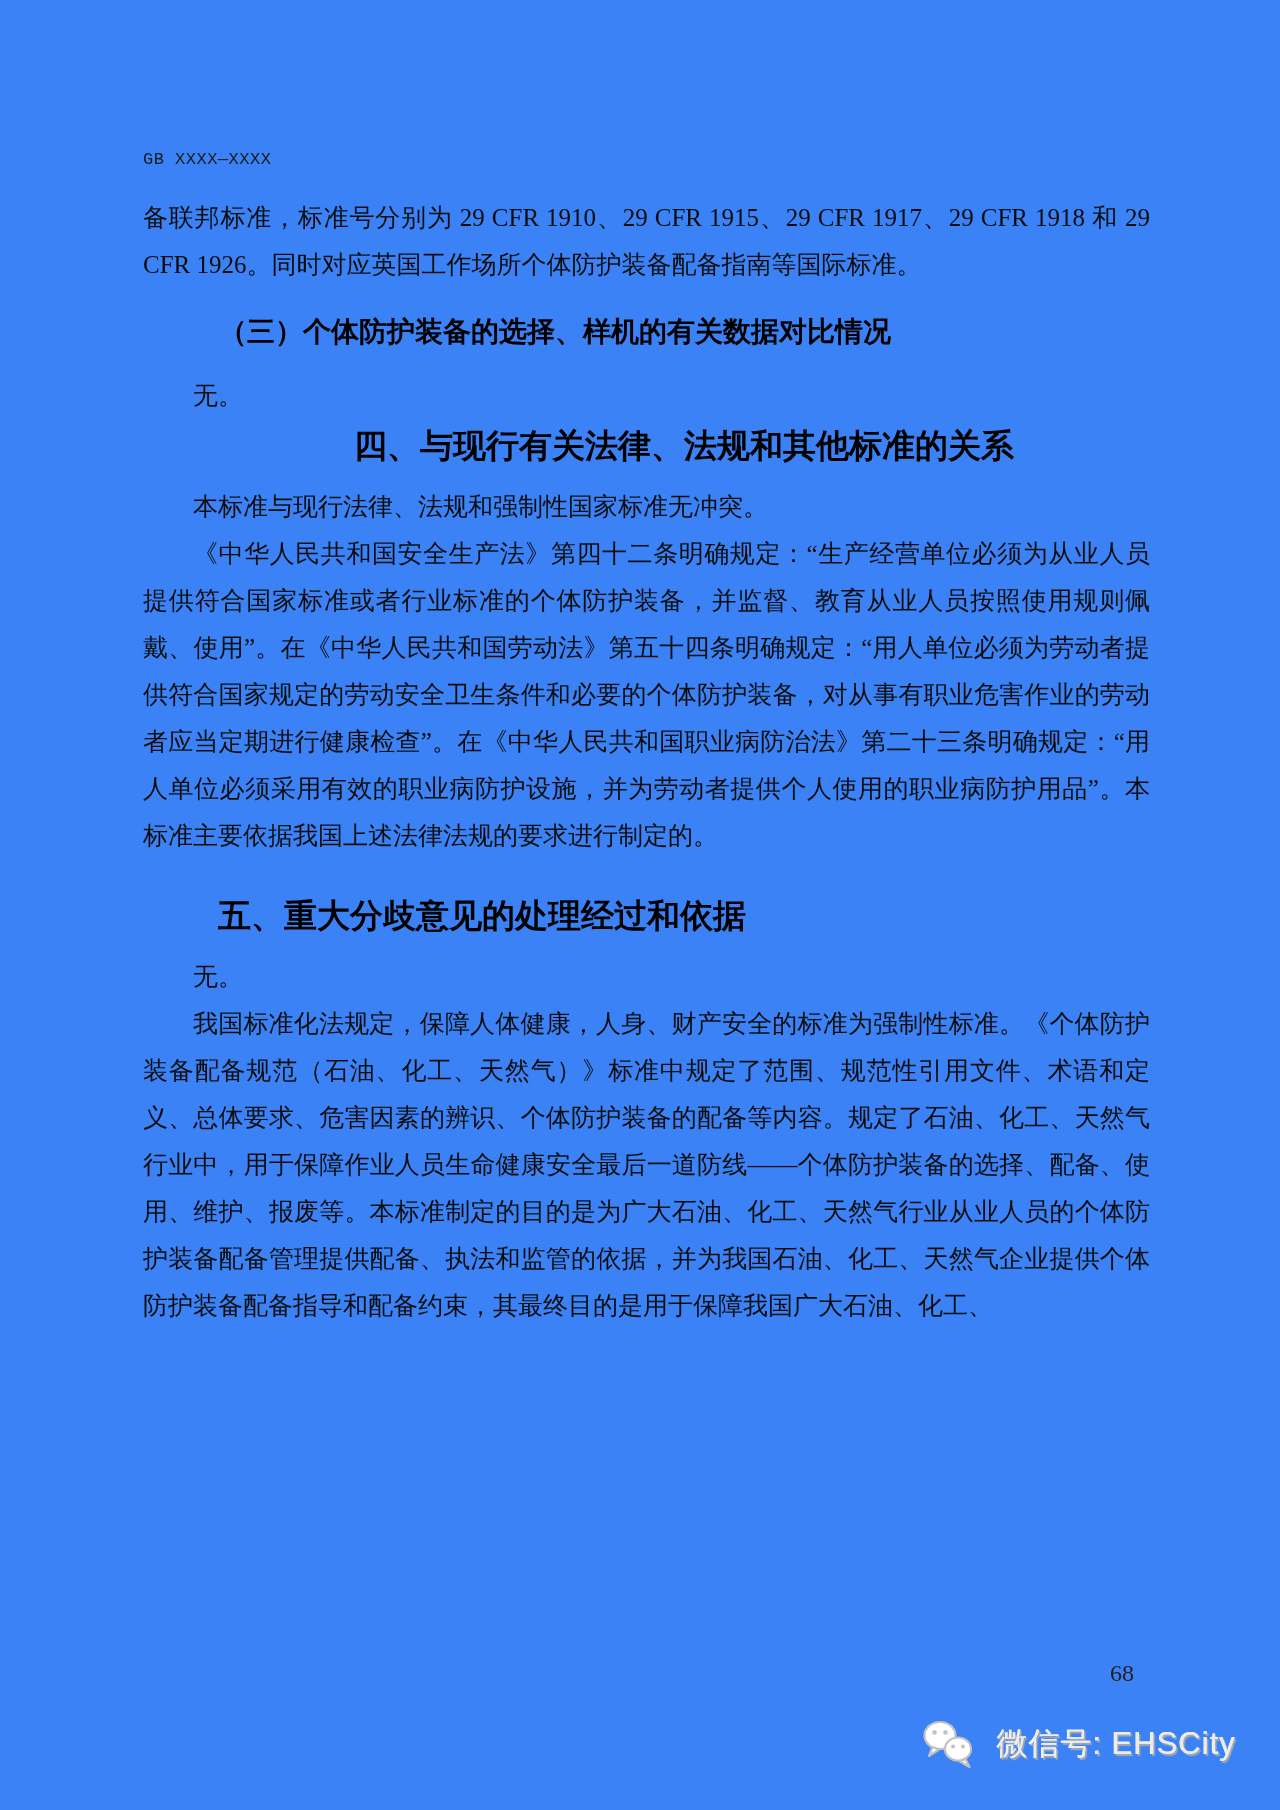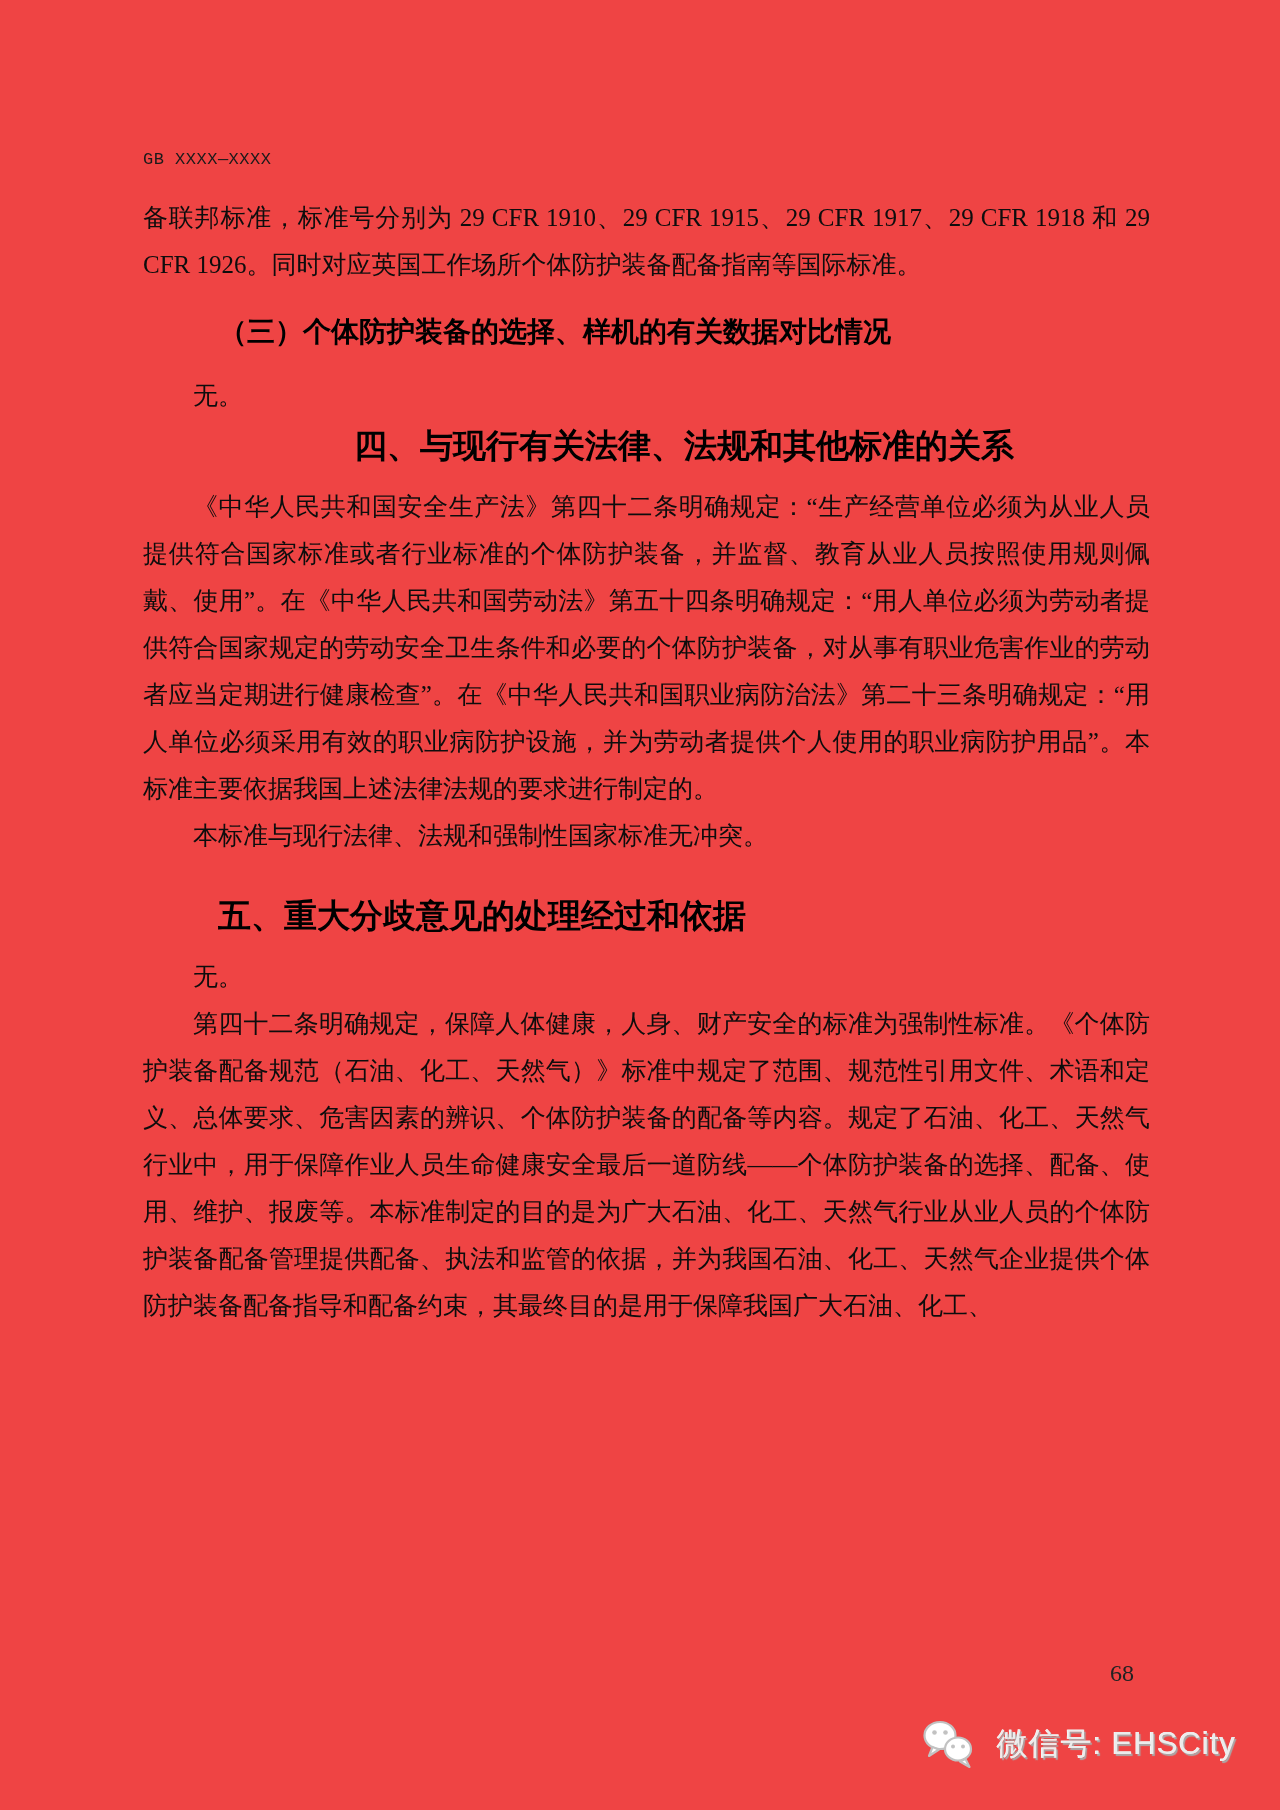--- a/index.html
+++ b/index.html
@@ -1,20 +1,20 @@
 <!DOCTYPE html>
 <html><head>
 <meta charset="utf-8">
 <style>
   html, body { margin: 0; padding: 0; background: #ffffff; }
   .page {
     position: relative;
     width: 1280px;
     height: 1810px;
-    background: #ef4444;
+    background: #3b82f6;
     overflow: hidden;
     color: #111111;
   }
   .content {
     position: absolute;
     left: 143px;
     top: 150px;
     width: 1007px;
   }
   .running-header {
@@ -89,30 +89,30 @@
 
     <p class="body">备联邦标准，标准号分别为 29 CFR 1910、29 CFR 1915、29 CFR 1917、29 CFR 1918 和 29 CFR 1926。同时对应英国工作场所个体防护装备配备指南等国际标准。</p>
 
 
     <h3 class="sub-heading">（三）个体防护装备的选择、样机的有关数据对比情况</h3>
 
     <p class="body indent">无。</p>
 
     <h2 class="main-heading tight">四、与现行有关法律、法规和其他标准的关系</h2>
 
+    <p class="body indent">本标准与现行法律、法规和强制性国家标准无冲突。</p>
+
     <p class="body indent">《中华人民共和国安全生产法》第四十二条明确规定：“生产经营单位必须为从业人员提供符合国家标准或者行业标准的个体防护装备，并监督、教育从业人员按照使用规则佩戴、使用”。在《中华人民共和国劳动法》第五十四条明确规定：“用人单位必须为劳动者提供符合国家规定的劳动安全卫生条件和必要的个体防护装备，对从事有职业危害作业的劳动者应当定期进行健康检查”。在《中华人民共和国职业病防治法》第二十三条明确规定：“用人单位必须采用有效的职业病防护设施，并为劳动者提供个人使用的职业病防护用品”。本标准主要依据我国上述法律法规的要求进行制定的。</p>
-
-    <p class="body indent">本标准与现行法律、法规和强制性国家标准无冲突。</p>
 
     <h2 class="main-heading">五、重大分歧意见的处理经过和依据</h2>
 
     <p class="body indent">无。</p>
 
 
-    <p class="body indent">第四十二条明确规定，保障人体健康，人身、财产安全的标准为强制性标准。《个体防护装备配备规范（石油、化工、天然气）》标准中规定了范围、规范性引用文件、术语和定义、总体要求、危害因素的辨识、个体防护装备的配备等内容。规定了石油、化工、天然气行业中，用于保障作业人员生命健康安全最后一道防线——个体防护装备的选择、配备、使用、维护、报废等。本标准制定的目的是为广大石油、化工、天然气行业从业人员的个体防护装备配备管理提供配备、执法和监管的依据，并为我国石油、化工、天然气企业提供个体防护装备配备指导和配备约束，其最终目的是用于保障我国广大石油、化工、</p>
+    <p class="body indent">我国标准化法规定，保障人体健康，人身、财产安全的标准为强制性标准。《个体防护装备配备规范（石油、化工、天然气）》标准中规定了范围、规范性引用文件、术语和定义、总体要求、危害因素的辨识、个体防护装备的配备等内容。规定了石油、化工、天然气行业中，用于保障作业人员生命健康安全最后一道防线——个体防护装备的选择、配备、使用、维护、报废等。本标准制定的目的是为广大石油、化工、天然气行业从业人员的个体防护装备配备管理提供配备、执法和监管的依据，并为我国石油、化工、天然气企业提供个体防护装备配备指导和配备约束，其最终目的是用于保障我国广大石油、化工、</p>
 
   </div>
 
   <div class="page-number">68</div>
 
   <div class="watermark">
     <svg class="wm-icon" width="56" height="52" viewBox="0 0 56 52" aria-hidden="true">
       <g stroke="#c2c2c2" stroke-width="2.2" fill="#ffffff" stroke-linejoin="round">
         <ellipse cx="19" cy="17.5" rx="15.5" ry="13.5"></ellipse>
         <path d="M11.5 29 L8 38 L18 31.5 Z"></path>

